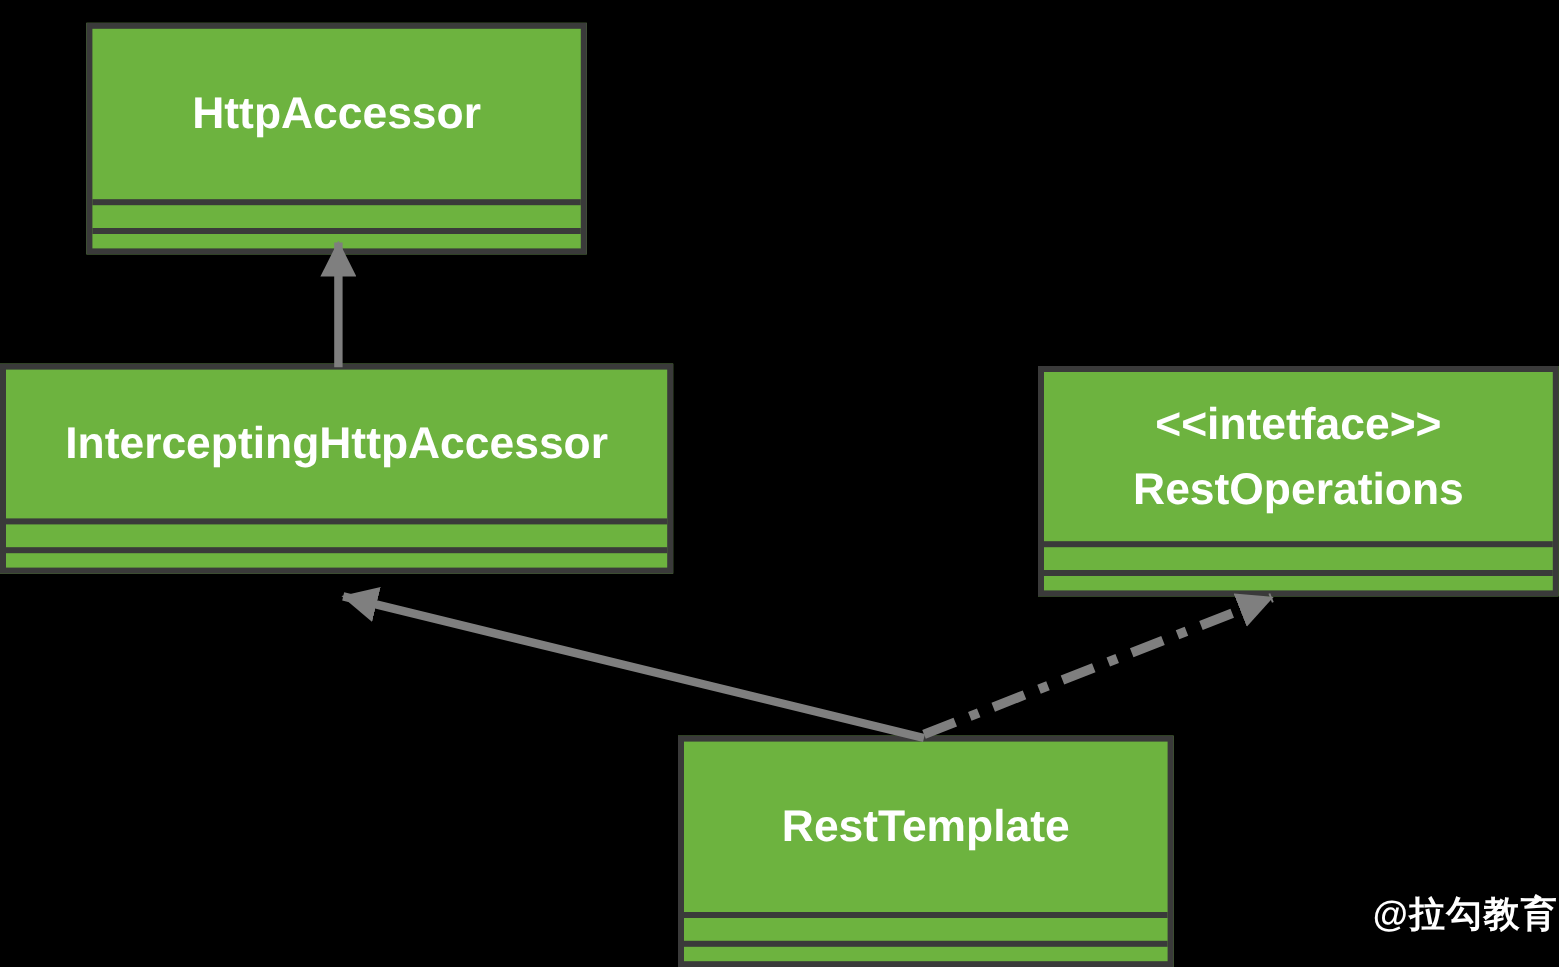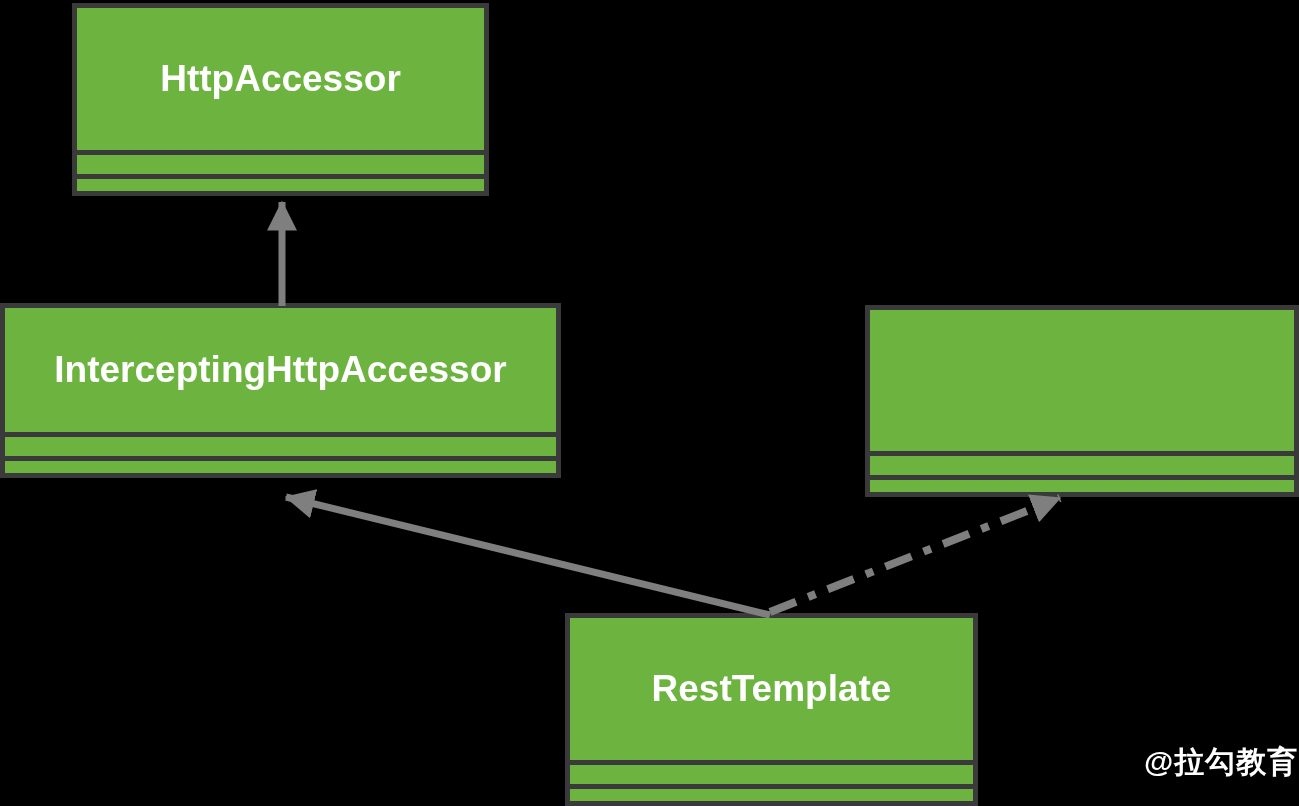--- a/index.html
+++ b/index.html
@@ -16,21 +16,21 @@
     font-family: "Liberation Sans", sans-serif;
   }
   .uml-box {
     position: absolute;
     box-sizing: border-box;
     background: #6DB33F;
     border: 5px solid #3A3A3A;
     display: flex;
     flex-direction: column;
   }
-  .box-httpaccessor   { left: 72px;  top: 3px;   width: 417px; height: 193px; }
+  .box-httpaccessor   { left: 72px;  top: 19px;   width: 417px; height: 193px; }
   .box-intercepting   { left: 0px;   top: 303px; width: 561px; height: 175px; }
   .box-restoperations { left: 865px; top: 305px; width: 434px; height: 192px; }
   .box-resttemplate   { left: 565px; top: 613px; width: 413px; height: 193px; }
 
   .class-title {
     flex: 1;
     display: flex;
     flex-direction: column;
     align-items: center;
     justify-content: center;
@@ -87,20 +87,22 @@
       <span>InterceptingHttpAccessor</span>
     </div>
     <div class="compartment-sep"></div>
     <div class="compartment-fields"></div>
     <div class="compartment-sep"></div>
     <div class="compartment-methods"></div>
   </div>
 
   <div class="uml-box box-restoperations">
     <div class="class-title">
+      <span>&lt;&lt;intetface&gt;&gt;</span>
+      <span>RestOperations</span>
     </div>
     <div class="compartment-sep"></div>
     <div class="compartment-fields"></div>
     <div class="compartment-sep"></div>
     <div class="compartment-methods"></div>
   </div>
 
   <div class="uml-box box-resttemplate">
     <div class="class-title">
       <span>RestTemplate</span>

